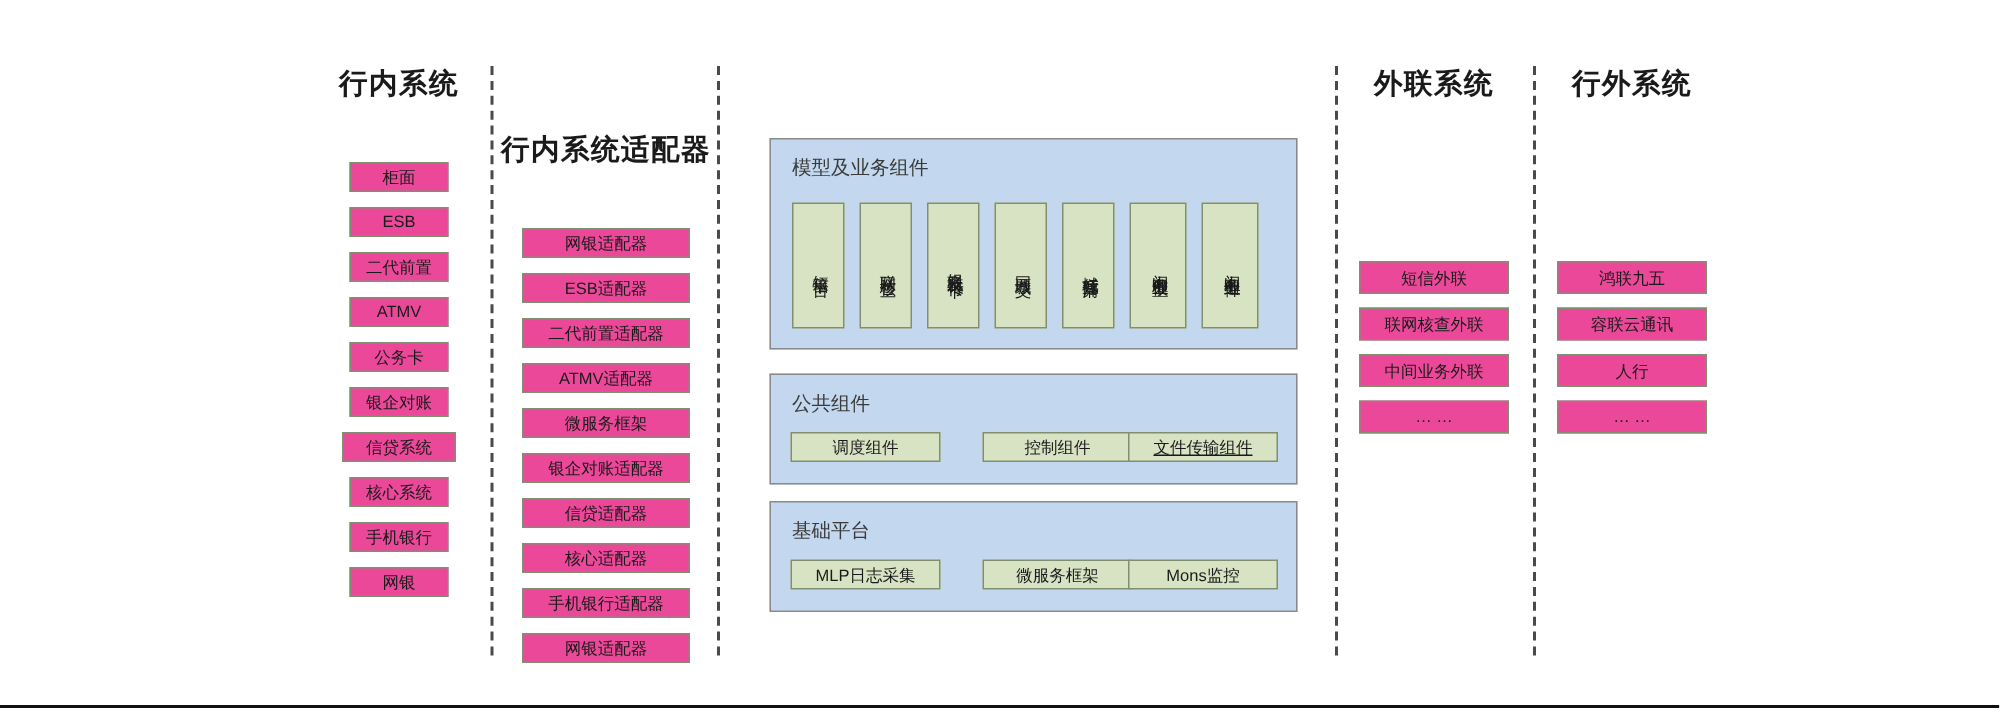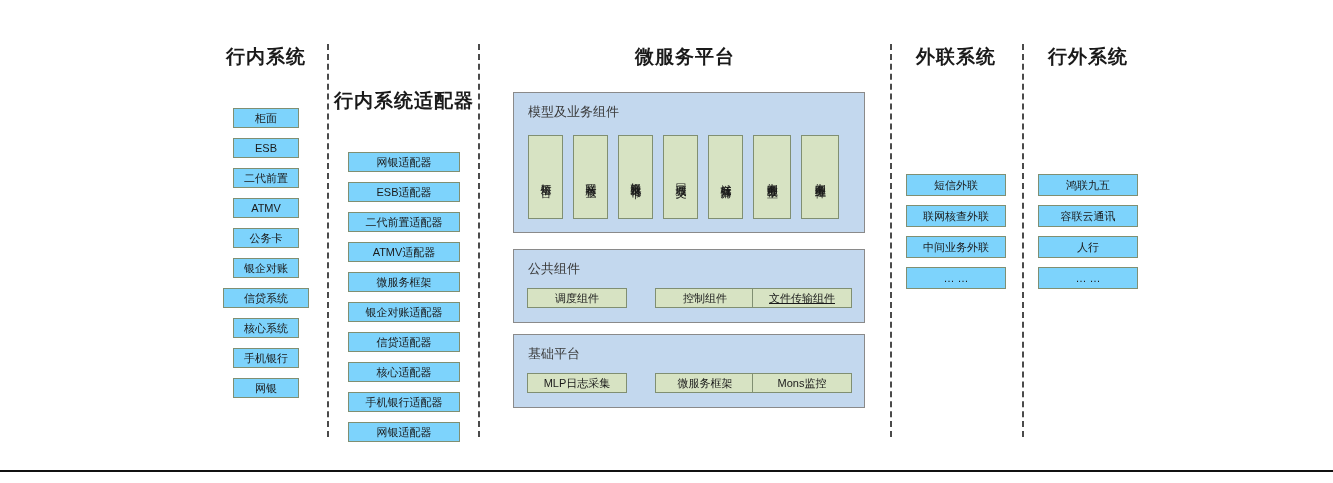--- a/index.html
+++ b/index.html
@@ -45,21 +45,21 @@
   .col-title {
     font-size: 19px;
     font-weight: bold;
     text-align: center;
     color: #1a1a1a;
     letter-spacing: 1px;
     line-height: 26px;
   }
 
   .gbox {
-    background: #7dd3fc;
+    background: #ec4899;
     border: 1px solid #808f72;
     box-shadow: 0 0 0 0 transparent;
     font-size: 11px;
     color: #1a1a1a;
     text-align: center;
     display: flex;
     align-items: center;
     justify-content: center;
     box-sizing: border-box;
   }
@@ -127,21 +127,21 @@
 
   <div class="col" style="left:205px; width:122px;">
     <div class="col-title">行内系统</div>
     <div style="margin-top:38px; display:flex; flex-direction:column; align-items:center;">
       <div class="gbox stack-item" style="width:66px;">柜面</div>
       <div class="gbox stack-item" style="width:66px;">ESB</div>
       <div class="gbox stack-item" style="width:66px;">二代前置</div>
       <div class="gbox stack-item" style="width:66px;">ATMV</div>
       <div class="gbox stack-item" style="width:66px;">公务卡</div>
       <div class="gbox stack-item" style="width:66px;">银企对账</div>
-      <div class="gbox stack-item" style="width:86px;">信贷系统</div>
+      <div class="gbox stack-item" style="width:76px;">信贷系统</div>
       <div class="gbox stack-item" style="width:66px;">核心系统</div>
       <div class="gbox stack-item" style="width:66px;">手机银行</div>
       <div class="gbox stack-item" style="width:66px;">网银</div>
     </div>
   </div>
 
   <div class="col" style="left:330px; width:148px;margin-top:44px;">
     <div class="col-title">行内系统适配器</div>
     <div style="margin-top:38px; display:flex; flex-direction:column; align-items:center;">
       <div class="gbox stack-item" style="width:112px;">网银适配器</div>
@@ -150,23 +150,20 @@
       <div class="gbox stack-item" style="width:112px;">ATMV适配器</div>
       <div class="gbox stack-item" style="width:112px;">微服务框架</div>
       <div class="gbox stack-item" style="width:112px;">银企对账适配器</div>
       <div class="gbox stack-item" style="width:112px;">信贷适配器</div>
       <div class="gbox stack-item" style="width:112px;">核心适配器</div>
       <div class="gbox stack-item" style="width:112px;">手机银行适配器</div>
       <div class="gbox stack-item" style="width:112px;">网银适配器</div>
     </div>
   </div>
 
-  <div class="col" style="left:480px; width:410px;">
-    <div class="col-title">微服务平台</div>
-  </div>
 
   <div class="ms-panel" style="left:513px; top:92px; width:352px; height:141px;">
     <div class="ms-panel-title">模型及业务组件</div>
   </div>
   <div class="vbox" style="left:528px; top:135px; width:35px; height:84px;">
       <span>短信平台</span>
     </div>
   <div class="vbox" style="left:573px; top:135px; width:35px; height:84px;">
       <span>联网核查</span>
     </div>

